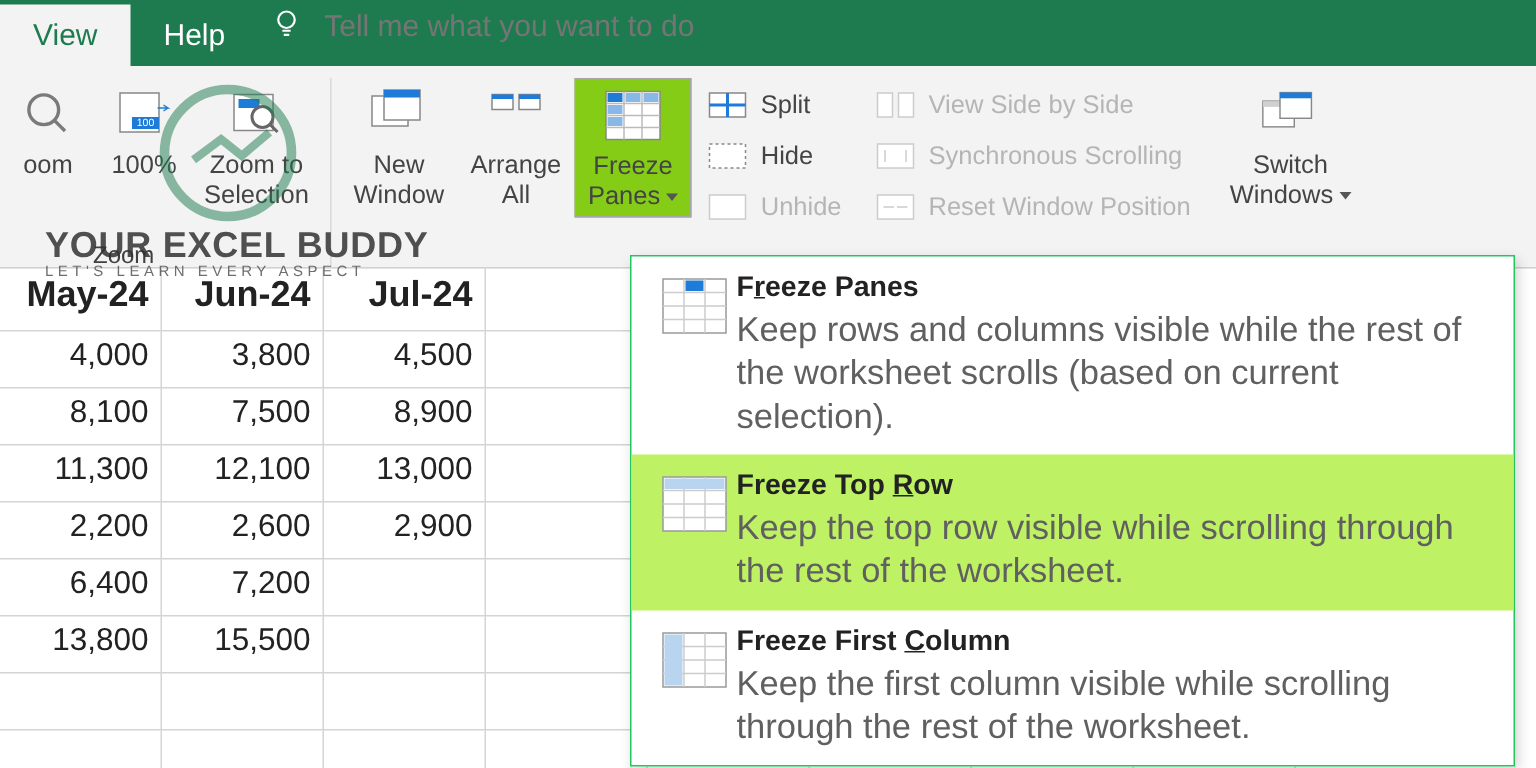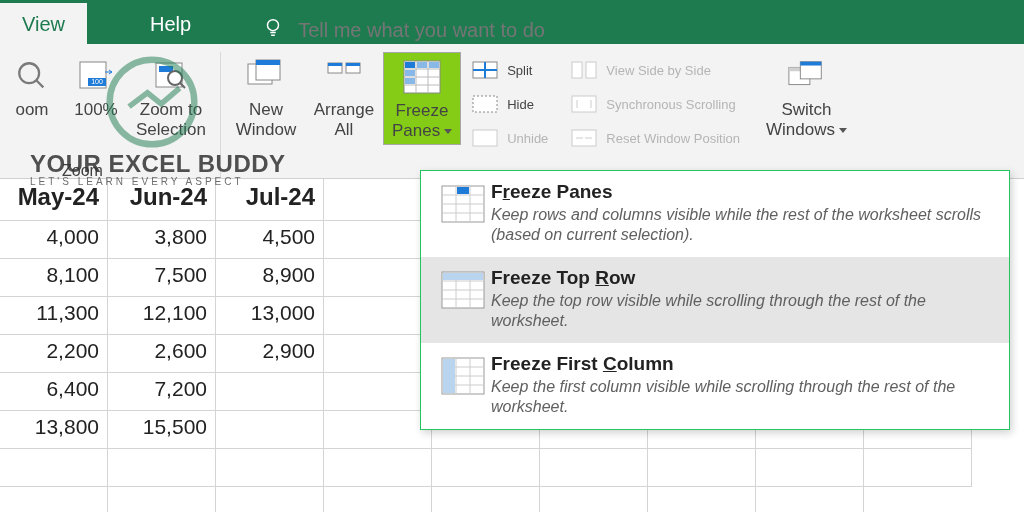--- a/index.html
+++ b/index.html
@@ -1,53 +1,53 @@
 <!DOCTYPE html>
 <html><head>
 <meta charset="utf-8">
 <style>
   * { box-sizing: border-box; margin: 0; padding: 0; font-family: "Segoe UI", Arial, sans-serif; }
   body { width: 1024px; height: 512px; background: #fff; overflow: hidden; position: relative; }
 
   
-  .tab-row { height: 44px; background: #1e7b50; display: flex; align-items: flex-end; gap: 41px; }
+  .tab-row { height: 44px; background: #1e7b50; display: flex; align-items: flex-end; }
   .tab { padding: 10px 22px 8px 22px; font-size: 20px; color: #fff; cursor: pointer; }
   .tab.active { background: #f3f3f3; color: #1e7b50; }
-  .tell-me-wrap { display: flex; align-items: center; margin-left: 8px; padding-bottom: 0; }
+  .tell-me-wrap { display: flex; align-items: center; margin-left: 8px; padding-bottom: 12px; }
   .bulb { color: #fff; font-size: 22px; margin-right: 14px; }
   .tell-me { font-size: 20px; color: #fff; background: transparent; border: none; outline: none; width: 360px; }
 
   
   .ribbon { height: 135px; background: #f3f3f3; border-bottom: 1px solid #d0d0d0; display: flex; align-items: flex-start; padding-top: 8px; position: relative; }
   .rgroup { display: flex; flex-direction: row; align-items: flex-start; padding: 0 6px; border-right: 1px solid #d9d9d9; height: 127px; }
   .rgroup:last-child { border-right: none; }
   .rbtn { display: flex; flex-direction: column; align-items: center; justify-content: space-between; padding: 4px 8px; font-size: 17px; color: #444; text-align: center; line-height: 1.15; min-width: 64px; cursor: pointer; }
   .rbtn .ico { width: 40px; height: 40px; margin-bottom: 4px; display: flex; align-items: center; justify-content: center; }
   .rbtn.large { min-width: 78px; }
   .rbtn.pressed { background: #84cc16; border: 1px solid #a7a7a7; }
   .mini-col { display: flex; flex-direction: column; justify-content: flex-start; padding: 4px 6px 0 10px; gap: 6px; }
-  .mini { display: flex; align-items: center; font-size: 13px; color: #444; height: 28px; cursor: pointer; }
+  .mini { display: flex; align-items: center; font-size: 17px; color: #444; height: 28px; cursor: pointer; }
   .mini .mi { width: 28px; height: 20px; margin-right: 8px; display: inline-flex; align-items: center; justify-content: center; }
   .mini.disabled { color: #b5b5b5; cursor: default; }
 
   .group-caption { position: absolute; bottom: -2px; font-size: 16px; color: #404040; }
 
   
   .sheet { position: absolute; left: 0; top: 179px; display: grid; grid-template-columns: 108px 108px 108px repeat(6, 108px); }
   .cell { border-right: 1px solid #d4d4d4; border-bottom: 1px solid #d4d4d4; height: 38px; padding: 4px 8px 0 0; font-size: 21px; color: #222; text-align: right; }
   .hd { font-weight: 700; font-size: 24px; height: 42px; }
 
   
   .menu { position: absolute; left: 420px; top: 170px; width: 590px; background: #fff; border: 1px solid #22c55e; box-shadow: 2px 3px 8px rgba(0,0,0,0.18); z-index: 50; }
   .mitem { display: flex; padding: 10px 14px 12px 14px; cursor: pointer; }
-  .mitem.hover { background: #e5e5e5; justify-content: flex-end; }
+  .mitem.hover { background: #bef264; justify-content: flex-end; }
   .mitem .mico { width: 56px; flex: 0 0 56px; display: flex; align-items: flex-start; justify-content: center; padding-top: 4px; }
   .mitem .mtxt { flex: 1; }
   .mitem .mtitle { font-size: 19px; font-weight: 700; color: #222; margin-bottom: 2px; }
-  .mitem .mdesc { font-size: 16px; color: #606060; line-height: 1.25; font-style: italic; }
+  .mitem .mdesc { font-size: 23px; color: #606060; line-height: 1.25; }
   .ul { text-decoration: underline; }
 
   
   .watermark { position: absolute; left: 30px; top: 150px; z-index: 100; pointer-events: none; opacity: 0.85; }
   .watermark .wm-text { font-weight: 800; font-size: 24px; color: #333; letter-spacing: 0.5px; }
   .watermark .wm-sub { font-size: 10px; letter-spacing: 3px; color: #555; margin-top: -2px; }
   .wm-circle { position: absolute; left: 106px; top: 56px; width: 92px; height: 92px; z-index: 99; pointer-events: none; opacity: 0.5; }
 
   
   .caret { display:inline-block; width:0; height:0; border-left:4px solid transparent; border-right:4px solid transparent; border-top:5px solid #555; margin-left:4px; vertical-align: middle;}

